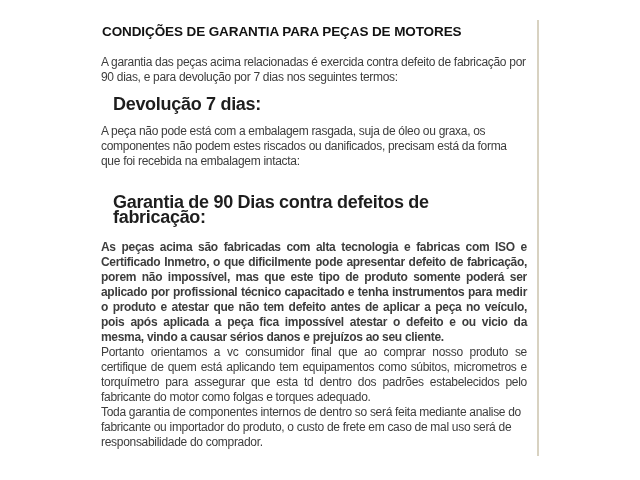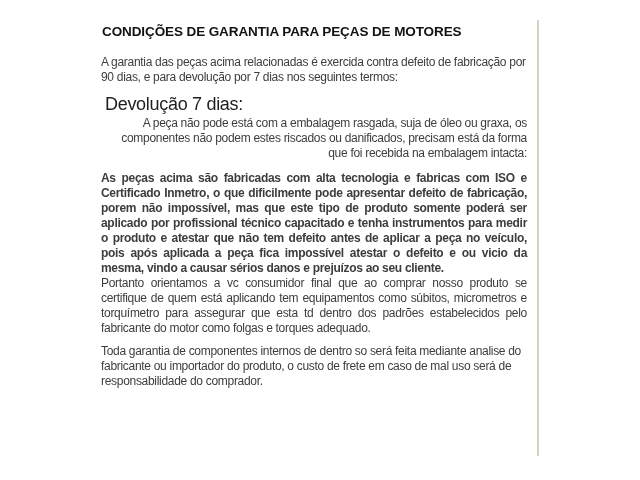--- a/index.html
+++ b/index.html
@@ -39,28 +39,28 @@
     color: #121212;
     letter-spacing: -0.1px;
     line-height: 16px;
     margin: 0 0 15px 1px;
   }
   .content p {
     margin: 0 0 11px 0;
   }
   p.p-list { margin-bottom: 10px; }
   p.p-summary { margin-bottom: 12px; }
-  p.p-return { margin-bottom: 10px; text-align: right; }
+  p.p-return { margin-bottom: 26px; }
   p.p-body1 { margin-bottom: 0; font-weight: bold; }
-  p.p-body2 { margin-bottom: 8px; }
+  p.p-body2 { margin-bottom: 0; }
   p.p-freight { margin-bottom: 0; }
   .subhead {
-    font-weight: normal;
+    font-weight: bold;
     color: #1e1e1e;
-    margin: 4px;
+    margin: 12px;
   }
   .subhead.h-warranty {
     margin-bottom: 15px;
   }
   .just {
     text-align: justify;
   }
 </style>
 </head>
 <body>
@@ -71,20 +71,21 @@
 
     <h1 class="doc-title">CONDIÇÕES DE GARANTIA PARA PEÇAS DE MOTORES</h1>
 
 
     <p class="p-summary">A garantia das peças acima relacionadas é exercida contra defeito de fabricação por 90 dias, e para devolução por 7 dias nos seguintes termos:</p>
 
     <h2 class="subhead h-return">Devolução 7 dias:</h2>
 
     <p class="p-return">A peça não pode está com a embalagem rasgada, suja de óleo ou graxa, os componentes não podem estes riscados ou danificados, precisam está da forma que foi recebida na embalagem intacta:</p>
 
+    <h2 class="subhead h-warranty">Garantia de 90 Dias contra defeitos de fabricação:</h2>
 
     <p class="p-body1 just">As peças acima são fabricadas com alta tecnologia e fabricas com ISO e Certificado Inmetro, o que dificilmente pode apresentar defeito de fabricação, porem não impossível, mas que este tipo de produto somente poderá ser aplicado por profissional técnico capacitado e tenha instrumentos para medir o produto e atestar que não tem defeito antes de aplicar a peça no veículo, pois após aplicada a peça fica impossível atestar o defeito e ou vicio da mesma, vindo a causar sérios danos e prejuízos ao seu cliente.</p>
 
     <p class="p-body2 just">Portanto orientamos a vc consumidor final que ao comprar nosso produto se certifique de quem está aplicando tem equipamentos como súbitos, micrometros e torquímetro para assegurar que esta td dentro dos padrões estabelecidos pelo fabricante do motor como folgas e torques adequado.</p>
 
     <p class="p-freight">Toda garantia de componentes internos de dentro so será feita mediante analise do fabricante ou importador do produto, o custo de frete em caso de mal uso será de responsabilidade do comprador.</p>
 
   </div>
 
   <div class="right-rule"></div>

